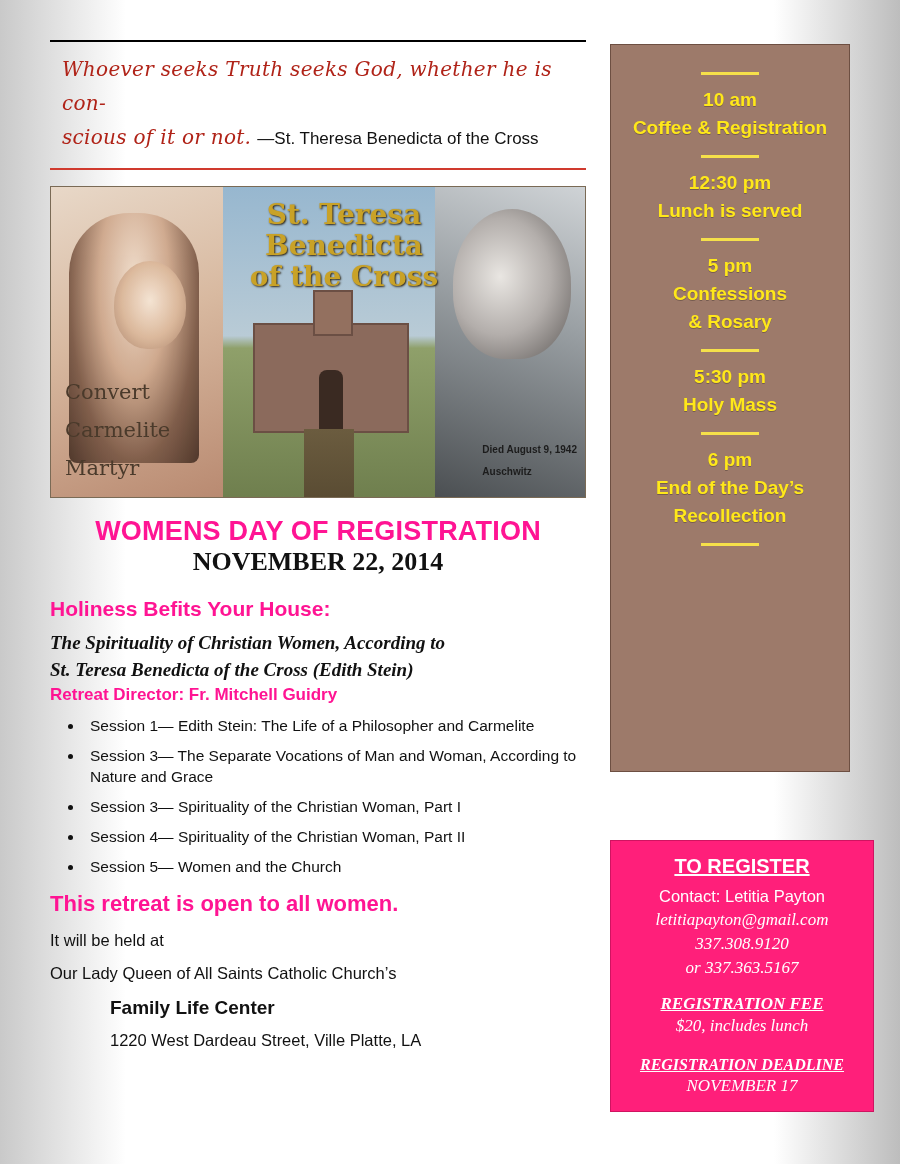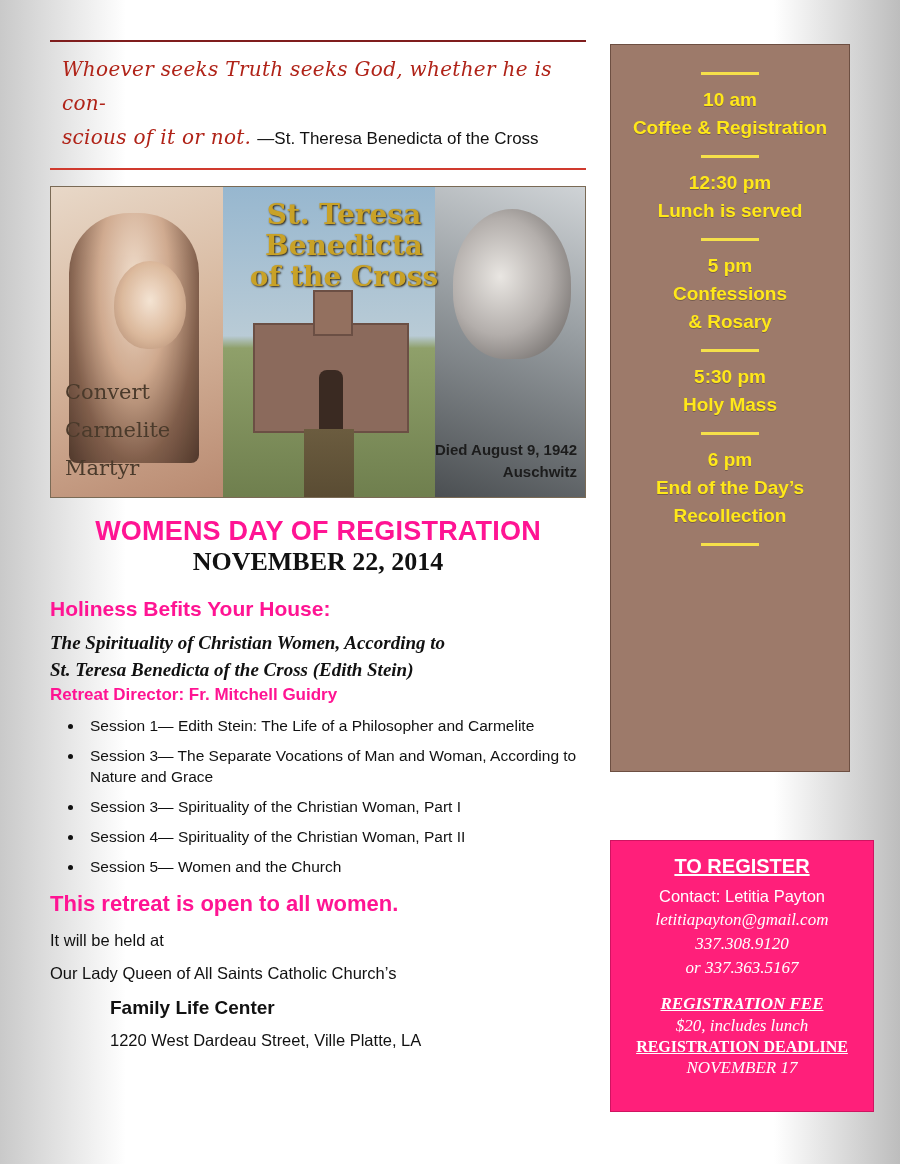--- a/index.html
+++ b/index.html
@@ -20,21 +20,21 @@
   }
 
   
   .left-col {
     position: absolute;
     left: 50px;
     top: 40px;
     width: 536px;
   }
   .quote-box {
-    border-top: 2px solid #7f1d1d;
+    border-top: 2px solid #000000;
     border-bottom: 2px solid #d03a2e;
     padding: 10px 0 12px 0;
     margin-bottom: 16px;
   }
   .quote-line {
     font-family: "DejaVu Serif", serif;
     font-size: 19px;
     line-height: 34px;
     color: #111;
     text-align: left;
@@ -158,24 +158,23 @@
     top: 186px;
     font-family: "DejaVu Serif", serif;
     font-size: 21px;
     line-height: 38px;
     color: #4a3a2b;
   }
   .img-died {
     position: absolute;
     right: 8px;
     bottom: 14px;
-    text-align: right;
     font-family: "Liberation Sans", sans-serif;
     font-weight: bold;
-    font-size: 15px;
+    font-size: 10px;
     line-height: 22px;
     color: #1c1c1c;
   }
 
   
   .h-main {
     text-align: center;
     color: #ff1493;
     font-weight: bold;
     font-size: 27px;
@@ -307,24 +306,25 @@
   .reg-sub {
     font-family: "Liberation Serif", serif;
     font-style: italic;
     font-weight: bold;
     font-size: 17px;
     text-decoration: underline;
     margin-top: 14px;
   }
   .reg-sub2 {
     font-family: "Liberation Serif", serif;
+    font-style: italic;
     font-weight: bold;
     font-size: 16px;
     text-decoration: underline;
-    margin-top: 0;
+    margin-top: 18px;
   }
 </style>
 </head>
 <body>
 
 <div class="page">
 
   <div class="left-col">
 
     <div class="quote-box">

